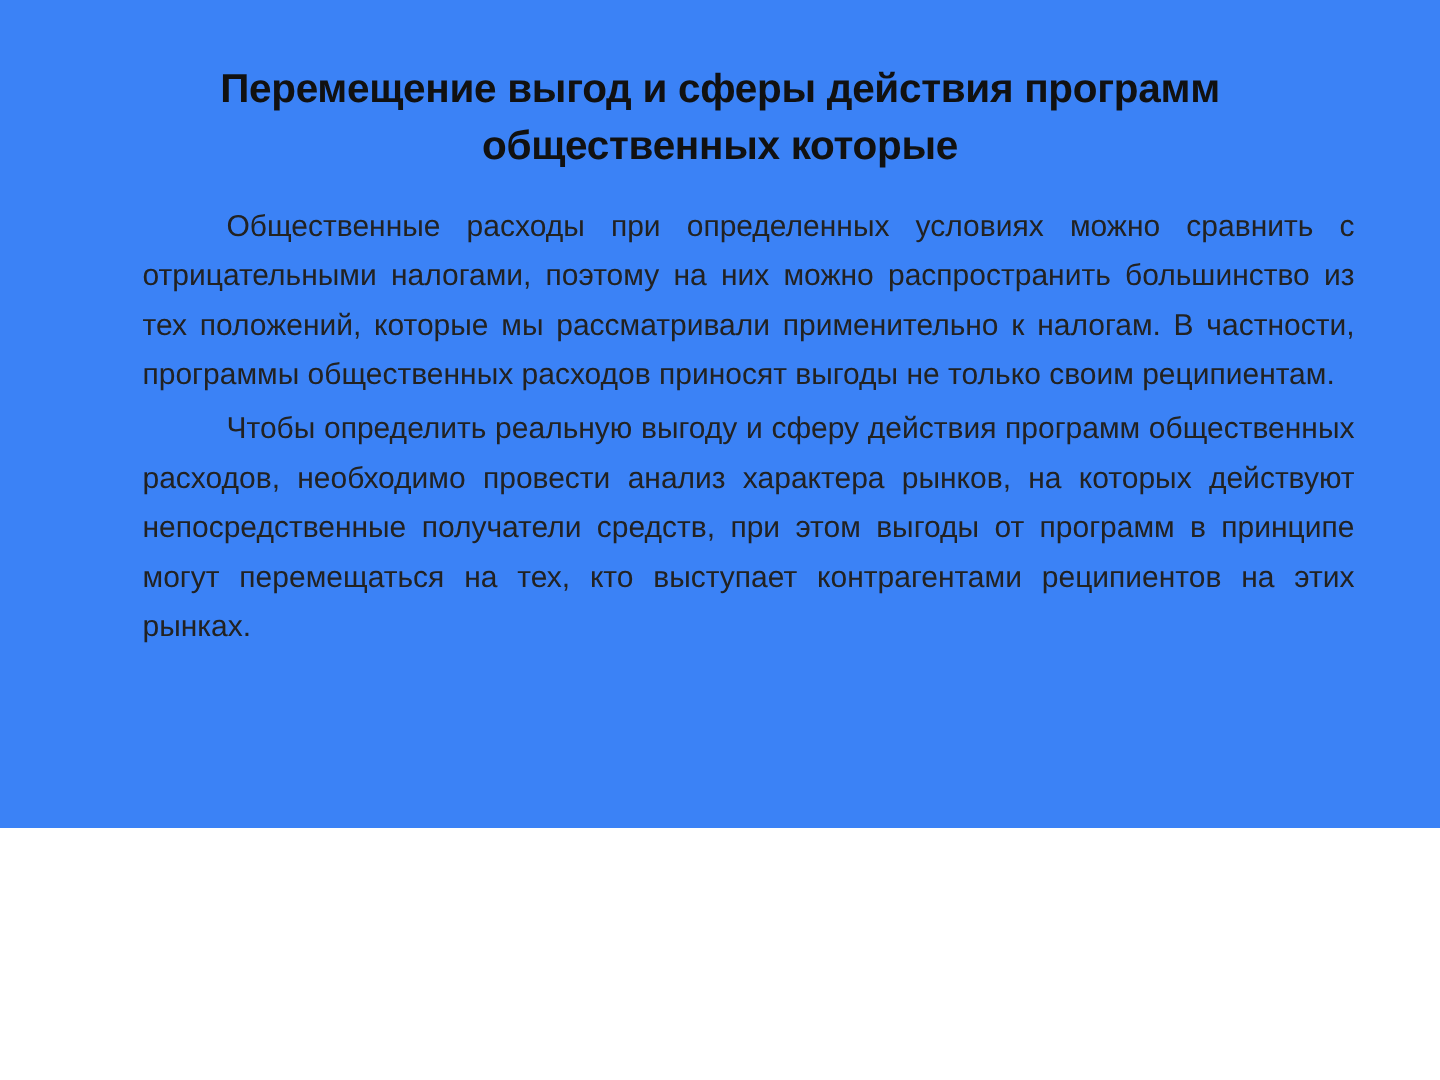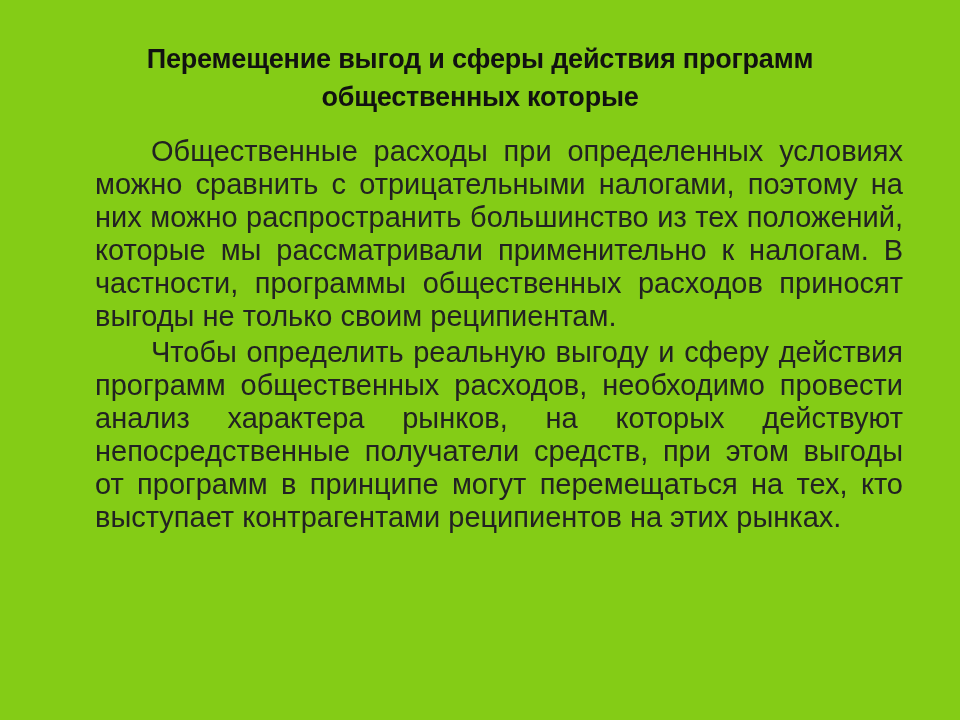--- a/index.html
+++ b/index.html
@@ -11,42 +11,42 @@
       width: 960px;
       height: 720px;
       overflow: hidden;
       position: relative;
       font-family: "Liberation Sans", sans-serif;
       color: #1a1a1a;
     }
     .slide {
       position: absolute;
       left: 0; top: 0;
-      width: 960px; height: 720px;
-      background: #84cc16;
+      width: 960px; height: 552px;
+      background: #3b82f6;
     }
     .title {
       position: absolute;
       left: 60px;
       top: 40px;
       width: 840px;
       text-align: center;
       font-weight: bold;
       font-size: 27px;
       line-height: 38px;
       color: #111111;
       letter-spacing: -0.2px;
     }
     .title span { display: block; }
     .body-text {
       position: absolute;
       left: 95px;
       top: 135px;
       width: 808px;
-      font-size: 29px;
+      font-size: 20px;
       line-height: 33px;
       color: #222222;
     }
     .para {
       margin: 0 0 3px 0;
       text-align: justify;
       text-indent: 56px;
     }
   </style>
 </head>

